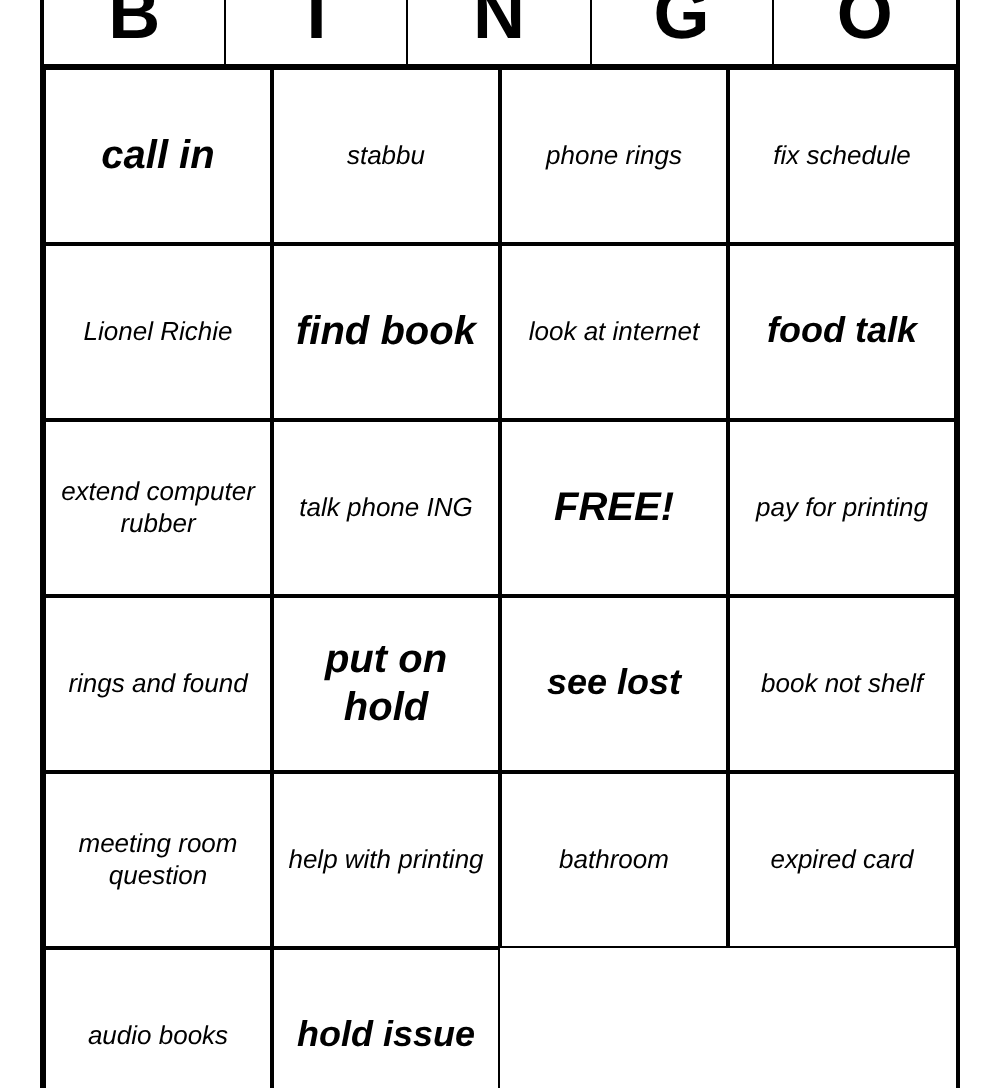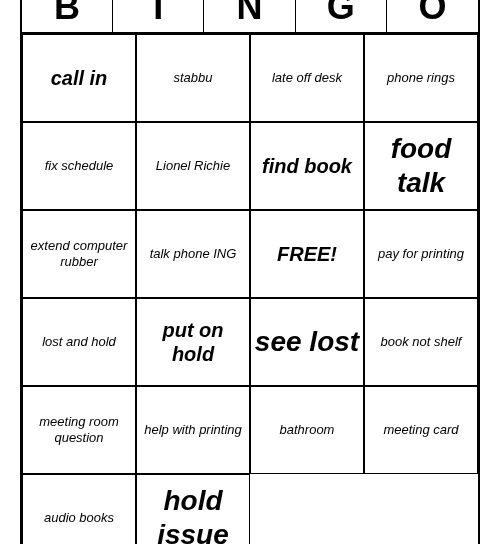--- a/index.html
+++ b/index.html
@@ -60,21 +60,21 @@
       font-size: 13px;
       line-height: 1.2;
     }
 
     .bingo-cell.large-text {
       font-size: 20px;
       font-weight: bold;
     }
 
     .bingo-cell.xl-text {
-      font-size: 28px;
+      font-size: 18px;
       font-weight: bold;
     }
 
     .bingo-cell.free {
       font-size: 20px;
       font-weight: bold;
     }
   </style>
 </head>
 <body>
@@ -83,34 +83,34 @@
   <div class="bingo-header">
   <div class="bingo-header-cell">B</div>
       <div class="bingo-header-cell">I</div>
       <div class="bingo-header-cell">N</div>
       <div class="bingo-header-cell">G</div>
       <div class="bingo-header-cell">O</div>
     </div>
   <div class="bingo-grid">
   <div class="bingo-cell large-text">call in</div>
       <div class="bingo-cell">stabbu</div>
-      <div class="bingo-cell">late off desk</div>
       <div class="bingo-cell">phone rings</div>
       <div class="bingo-cell">fix schedule</div>
       <div class="bingo-cell">Lionel Richie</div>
       <div class="bingo-cell large-text">find book</div>
+      <div class="bingo-cell">look at internet</div>
       <div class="bingo-cell xl-text">food talk</div>
       <div class="bingo-cell">extend computer rubber</div>
       <div class="bingo-cell">talk phone ING</div>
       <div class="bingo-cell free">FREE!</div>
       <div class="bingo-cell">pay for printing</div>
-      <div class="bingo-cell">lost and hold</div>
+      <div class="bingo-cell">rings and found</div>
       <div class="bingo-cell large-text">put on hold</div>
       <div class="bingo-cell xl-text">see lost</div>
       <div class="bingo-cell">book not shelf</div>
       <div class="bingo-cell">meeting room question</div>
       <div class="bingo-cell">help with printing</div>
       <div class="bingo-cell">bathroom</div>
-      <div class="bingo-cell">meeting card</div>
+      <div class="bingo-cell">expired card</div>
       <div class="bingo-cell">audio books</div>
       <div class="bingo-cell xl-text">hold issue</div>
     </div>
 </div>
 
 </body></html>

